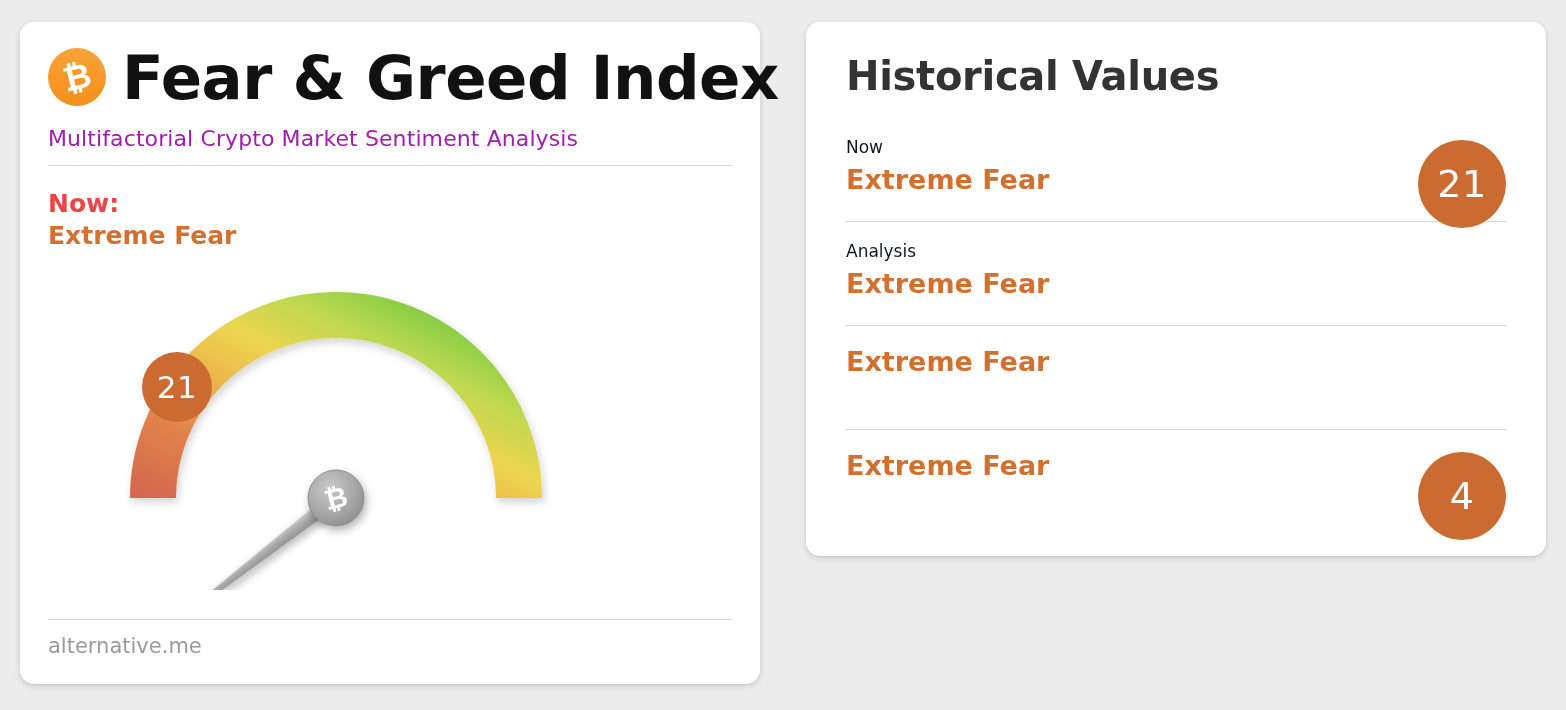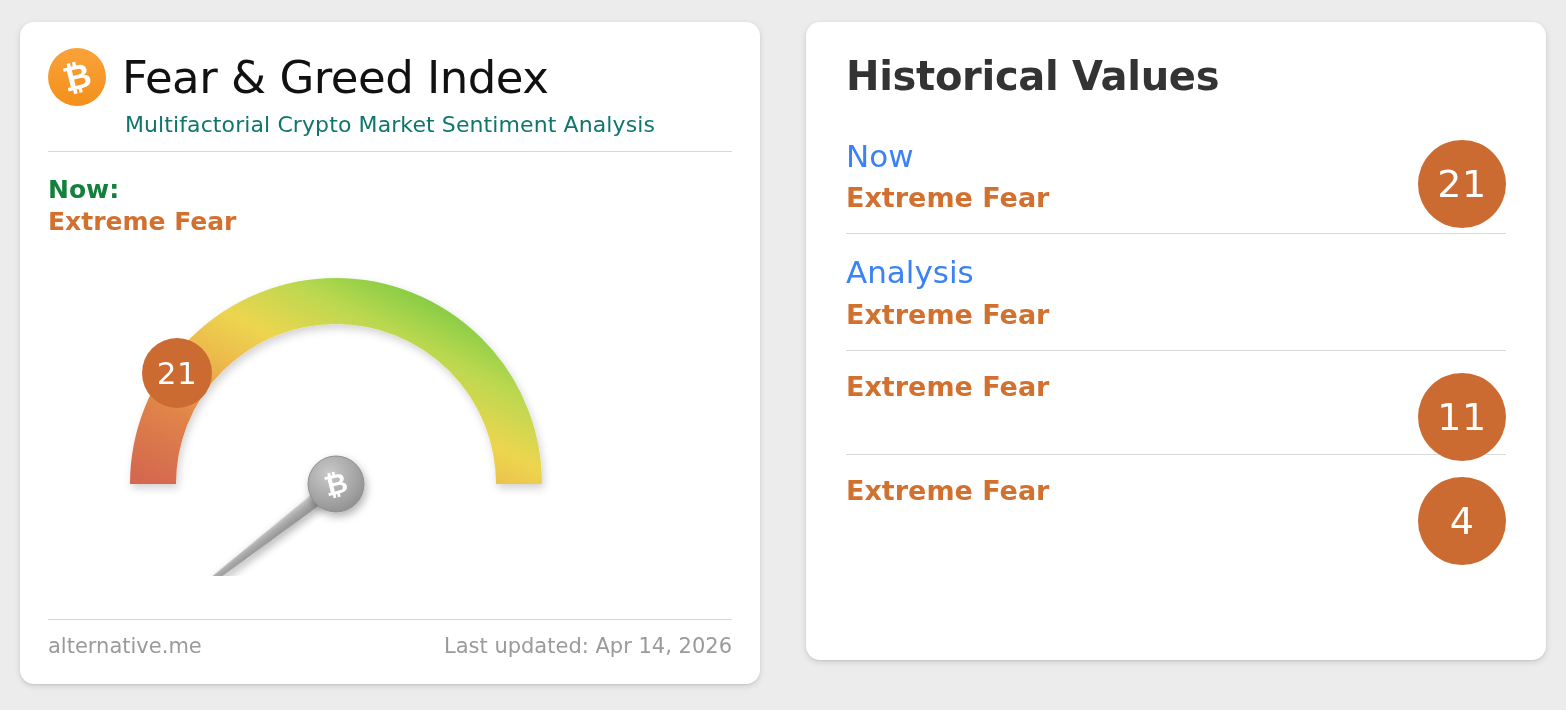--- a/index.html
+++ b/index.html
@@ -36,21 +36,21 @@
     top: 22px;
     width: 740px;
     height: 662px;
     padding: 26px 28px 0 28px;
   }
 
   .card-right {
     left: 806px;
     top: 22px;
     width: 740px;
-    height: 638px;
+    height: 534px;
     padding: 34px 40px 0 40px;
   }
 
   
   .header-row {
     display: flex;
     align-items: center;
     gap: 16px;
     height: 58px;
   }
@@ -62,53 +62,52 @@
     background: #f7981d;
     background: linear-gradient(180deg, #f9a23a 0%, #f4901a 100%);
     flex: 0 0 58px;
     display: flex;
     align-items: center;
     justify-content: center;
   }
   .btc-logo svg { display: block; }
 
   .index-title {
-    font-size: 45px;
-    font-weight: normal;
+    font-size: 61px;
+    font-weight: bold;
     color: #111111;
     letter-spacing: -0.5px;
     line-height: 1;
     white-space: nowrap;
     text-align: center;
   }
 
   .index-subtitle {
-    margin-top: 6px;
+    margin-top: 20px;
     font-size: 22px;
-    color: #0f766e;
+    color: #a21caf;
     font-weight: normal;
     letter-spacing: 0.1px;
-    text-align: center;
   }
 
   .rule {
     margin-top: 14px;
     height: 1px;
     background: #d8d8d8;
     width: 100%;
   }
 
   
   .now-block {
     margin-top: 22px;
   }
   .now-label {
     font-size: 25px;
     font-weight: bold;
-    color: #15803d;
+    color: #ef4444;
     line-height: 1.28;
   }
   .now-value {
     font-size: 25px;
     font-weight: bold;
     color: #d2712f;
     line-height: 1.28;
   }
 
   
@@ -181,22 +180,22 @@
     margin-bottom: 18px;
     min-height: 86px;
     box-sizing: border-box;
   }
   .hist-row:last-child {
     border-bottom: none;
     margin-bottom: 0;
   }
 
   .hist-label {
-    font-size: 31px;
-    color: #3b82f6;
+    font-size: 17px;
+    color: #0f172a;
     font-weight: normal;
     line-height: 1.3;
   }
   .hist-class {
     margin-top: 4px;
     font-size: 27px;
     font-weight: bold;
     color: #d2712f;
     line-height: 1.3;
   }
@@ -292,21 +291,20 @@
         </g>
       </svg>
 
       <div class="gauge-badge">21</div>
     </div>
 
     <div class="footer-wrap">
       <div class="footer-rule"></div>
       <div class="footer-row">
         <span>alternative.me</span>
-        <span>Last updated: Apr 14, 2026</span>
       </div>
     </div>
   </div>
 
   <div class="card card-right">
 
     <div class="hist-title">Historical Values</div>
 
     <div class="hist-list">
 
@@ -316,21 +314,20 @@
         <div class="hist-badge">21</div>
       </div>
 
       <div class="hist-row">
         <div class="hist-label">Analysis</div>
         <div class="hist-class">Extreme Fear</div>
       </div>
 
       <div class="hist-row">
         <div class="hist-class">Extreme Fear</div>
-        <div class="hist-badge">11</div>
       </div>
 
       <div class="hist-row">
         <div class="hist-class">Extreme Fear</div>
         <div class="hist-badge">4</div>
       </div>
 
     </div>
   </div>
 

